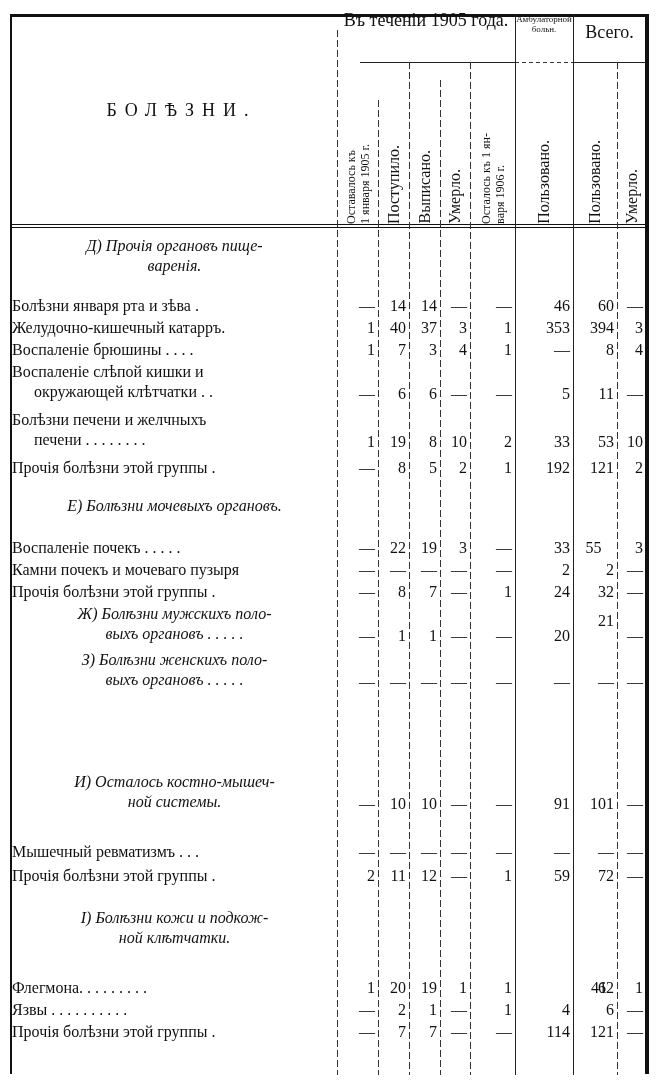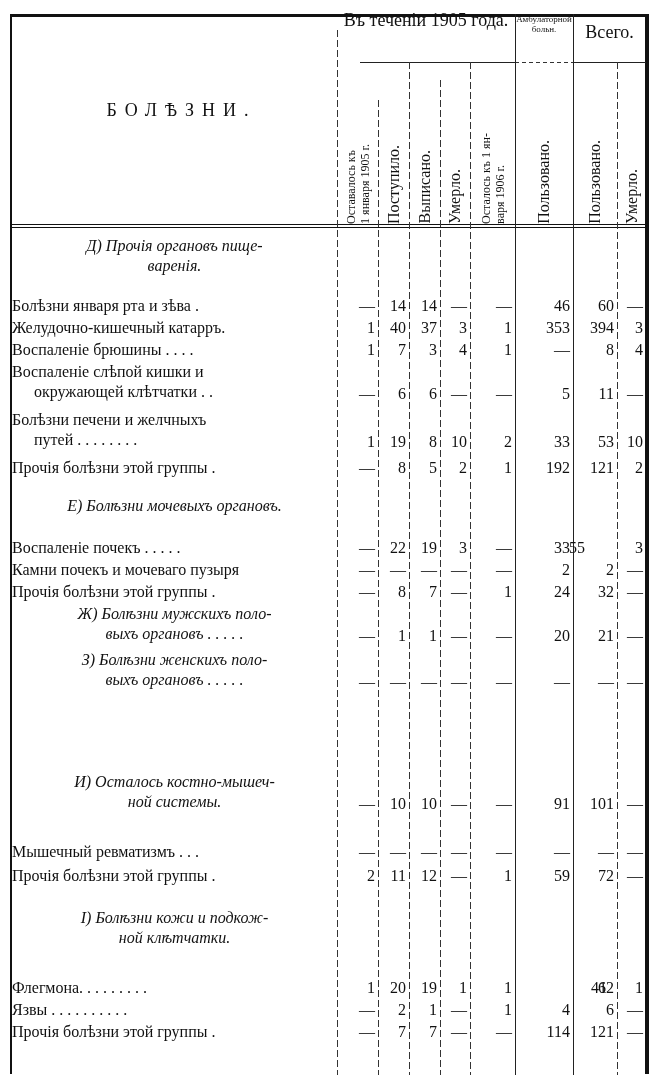--- a/index.html
+++ b/index.html
@@ -137,21 +137,21 @@
         <div class="cell" style="left: 325px; width: 41px; top: 22px;">—</div>
         <div class="cell" style="left: 366px; width: 31px; top: 22px;">6</div>
         <div class="cell" style="left: 397px; width: 31px; top: 22px;">6</div>
         <div class="cell" style="left: 428px; width: 30px; top: 22px;">—</div>
         <div class="cell" style="left: 458px; width: 45px; top: 22px;">—</div>
         <div class="cell" style="left: 503px; width: 58px; top: 22px;">5</div>
         <div class="cell" style="left: 561px; width: 44px; top: 22px;">11</div>
         <div class="cell" style="left: 605px; width: 29px; top: 22px;">—</div>
       </div>
       <div class="row" style="top: 410px;">
-        <div class="label item"><span class="l1">Болѣзни печени и желчныхъ</span><span class="l2">путей . . . . . . . .</span></div>
+        <div class="label item"><span class="l1">Болѣзни печени и желчныхъ</span><span class="l2">печени . . . . . . . .</span></div>
         <div class="cell" style="left: 325px; width: 41px; top: 22px;">1</div>
         <div class="cell" style="left: 366px; width: 31px; top: 22px;">19</div>
         <div class="cell" style="left: 397px; width: 31px; top: 22px;">8</div>
         <div class="cell" style="left: 428px; width: 30px; top: 22px;">10</div>
         <div class="cell" style="left: 458px; width: 45px; top: 22px;">2</div>
         <div class="cell" style="left: 503px; width: 58px; top: 22px;">33</div>
         <div class="cell" style="left: 561px; width: 44px; top: 22px;">53</div>
         <div class="cell" style="left: 605px; width: 29px; top: 22px;">10</div>
       </div>
       <div class="row" style="top: 458px;">
@@ -171,21 +171,21 @@
         </div>
       </div>
       <div class="row" style="top: 538px;">
         <div class="label item"><span class="l1">Воспаленіе почекъ . . . . .</span></div>
         <div class="cell" style="left: 325px; width: 41px; top: 0px;">—</div>
         <div class="cell" style="left: 366px; width: 31px; top: 0px;">22</div>
         <div class="cell" style="left: 397px; width: 31px; top: 0px;">19</div>
         <div class="cell" style="left: 428px; width: 30px; top: 0px;">3</div>
         <div class="cell" style="left: 458px; width: 45px; top: 0px;">—</div>
         <div class="cell" style="left: 503px; width: 58px; top: 0px;">33</div>
-        <div class="cell" style="left: 532px; width: 44px; top: 0px;">55</div>
+        <div class="cell" style="left: 561px; width: 44px; top: 0px; text-align: center;">55</div>
         <div class="cell" style="left: 605px; width: 29px; top: 0px;">3</div>
       </div>
       <div class="row" style="top: 560px;">
         <div class="label item"><span class="l1">Камни почекъ и мочеваго пузыря</span></div>
         <div class="cell" style="left: 325px; width: 41px; top: 0px;">—</div>
         <div class="cell" style="left: 366px; width: 31px; top: 0px;">—</div>
         <div class="cell" style="left: 397px; width: 31px; top: 0px;">—</div>
         <div class="cell" style="left: 428px; width: 30px; top: 0px;">—</div>
         <div class="cell" style="left: 458px; width: 45px; top: 0px;">—</div>
         <div class="cell" style="left: 503px; width: 58px; top: 0px;">2</div>
@@ -207,21 +207,21 @@
         <div class="label group">
           <span class="l1">Ж) Болѣзни мужскихъ поло-</span>
           <span class="l2">выхъ органовъ . . . . .</span>
         </div>
         <div class="cell" style="left: 325px; width: 41px; top: 22px;">—</div>
         <div class="cell" style="left: 366px; width: 31px; top: 22px;">1</div>
         <div class="cell" style="left: 397px; width: 31px; top: 22px;">1</div>
         <div class="cell" style="left: 428px; width: 30px; top: 22px;">—</div>
         <div class="cell" style="left: 458px; width: 45px; top: 22px;">—</div>
         <div class="cell" style="left: 503px; width: 58px; top: 22px;">20</div>
-        <div class="cell" style="left: 561px; width: 44px; top: 22px; text-align: right;">21</div>
+        <div class="cell" style="left: 561px; width: 44px; top: 7px; text-align: right;">21</div>
         <div class="cell" style="left: 605px; width: 29px; top: 22px;">—</div>
       </div>
       <div class="row" style="top: 650px;">
         <div class="label group">
           <span class="l1">З) Болѣзни женскихъ поло-</span>
           <span class="l2">выхъ органовъ . . . . .</span>
         </div>
         <div class="cell" style="left: 325px; width: 41px; top: 22px;">—</div>
         <div class="cell" style="left: 366px; width: 31px; top: 22px;">—</div>
         <div class="cell" style="left: 397px; width: 31px; top: 22px;">—</div>

